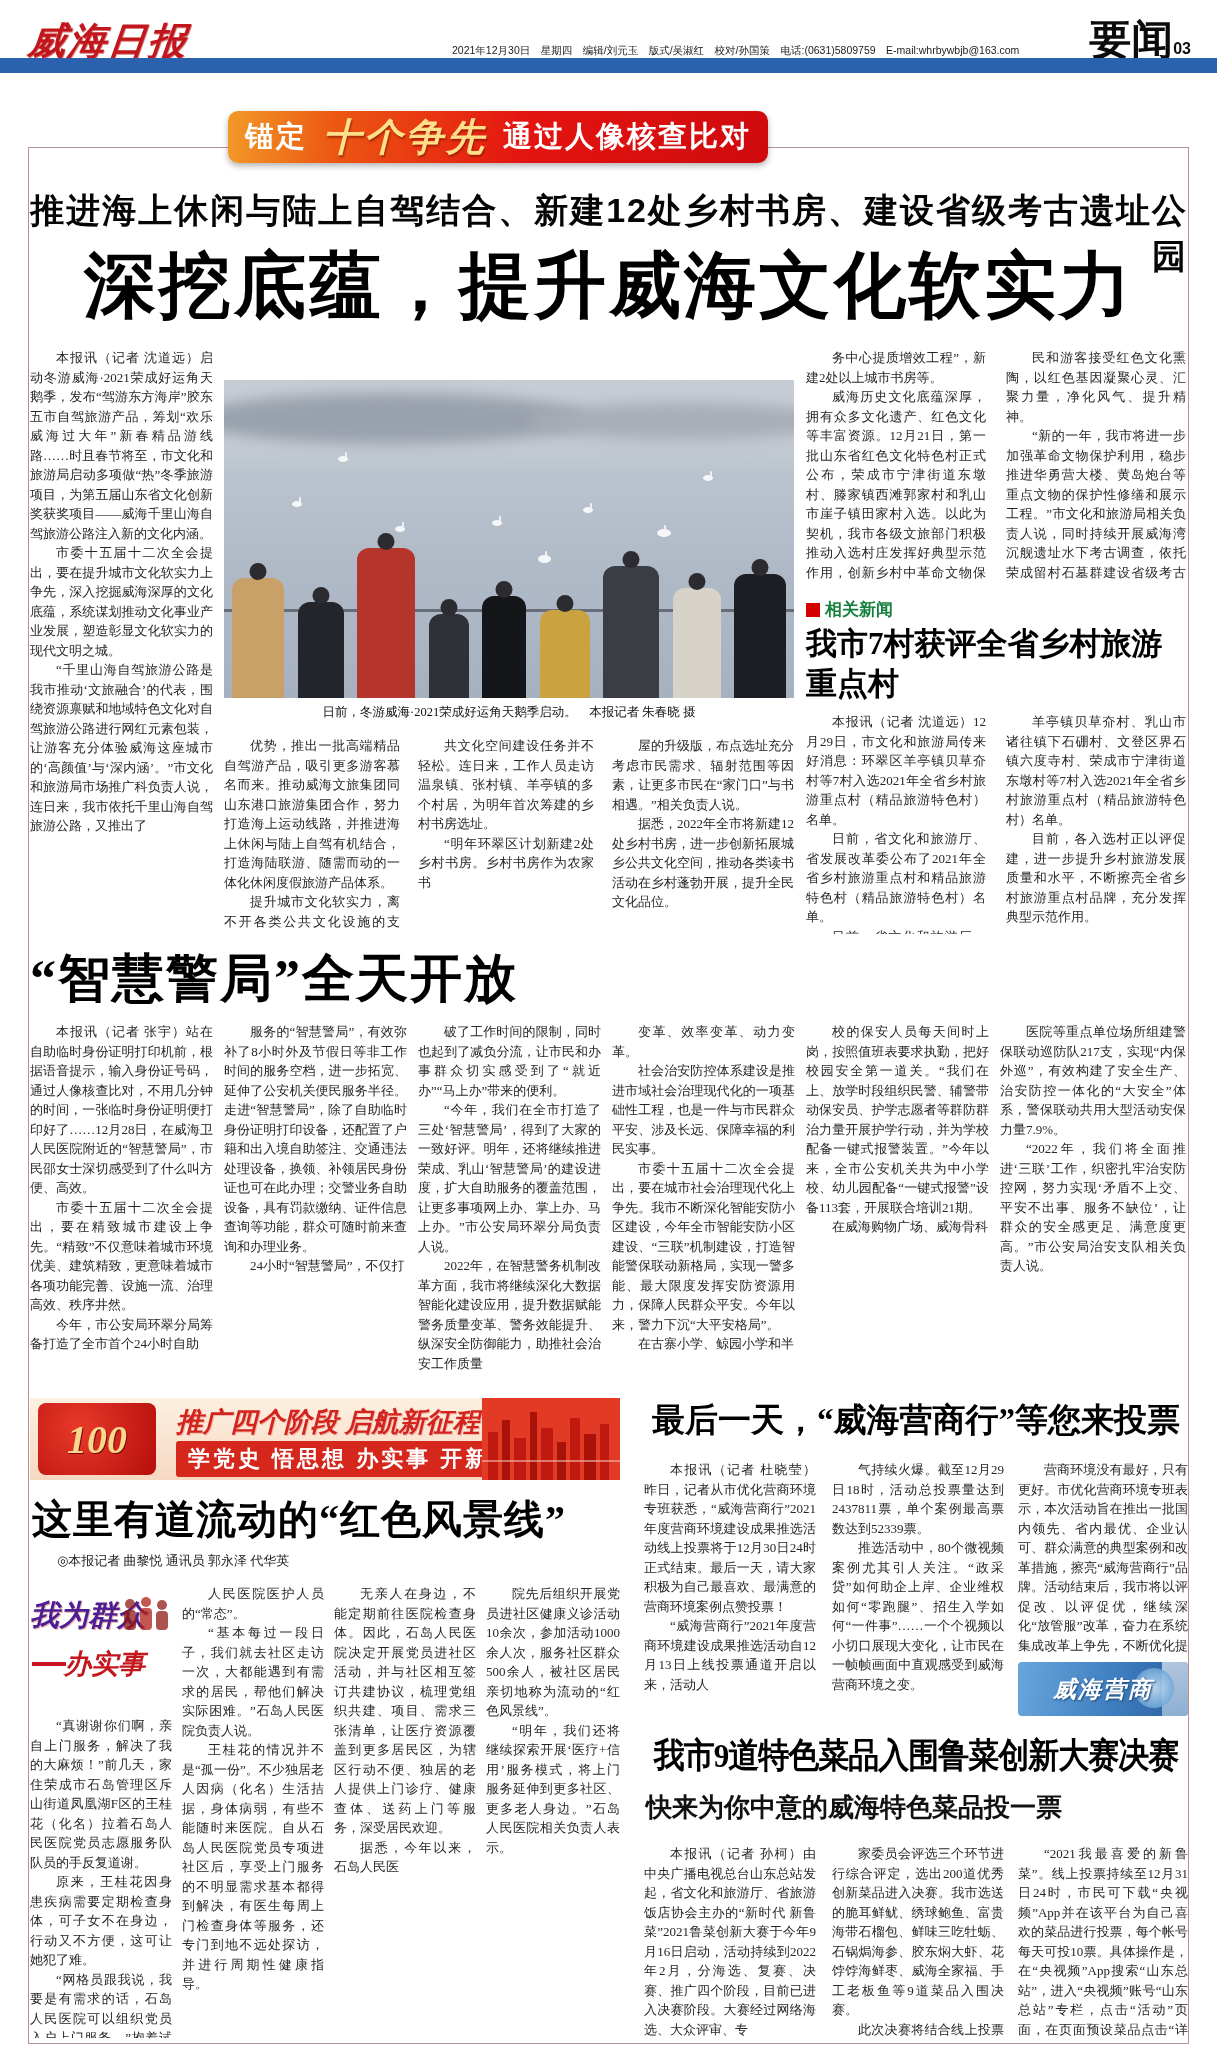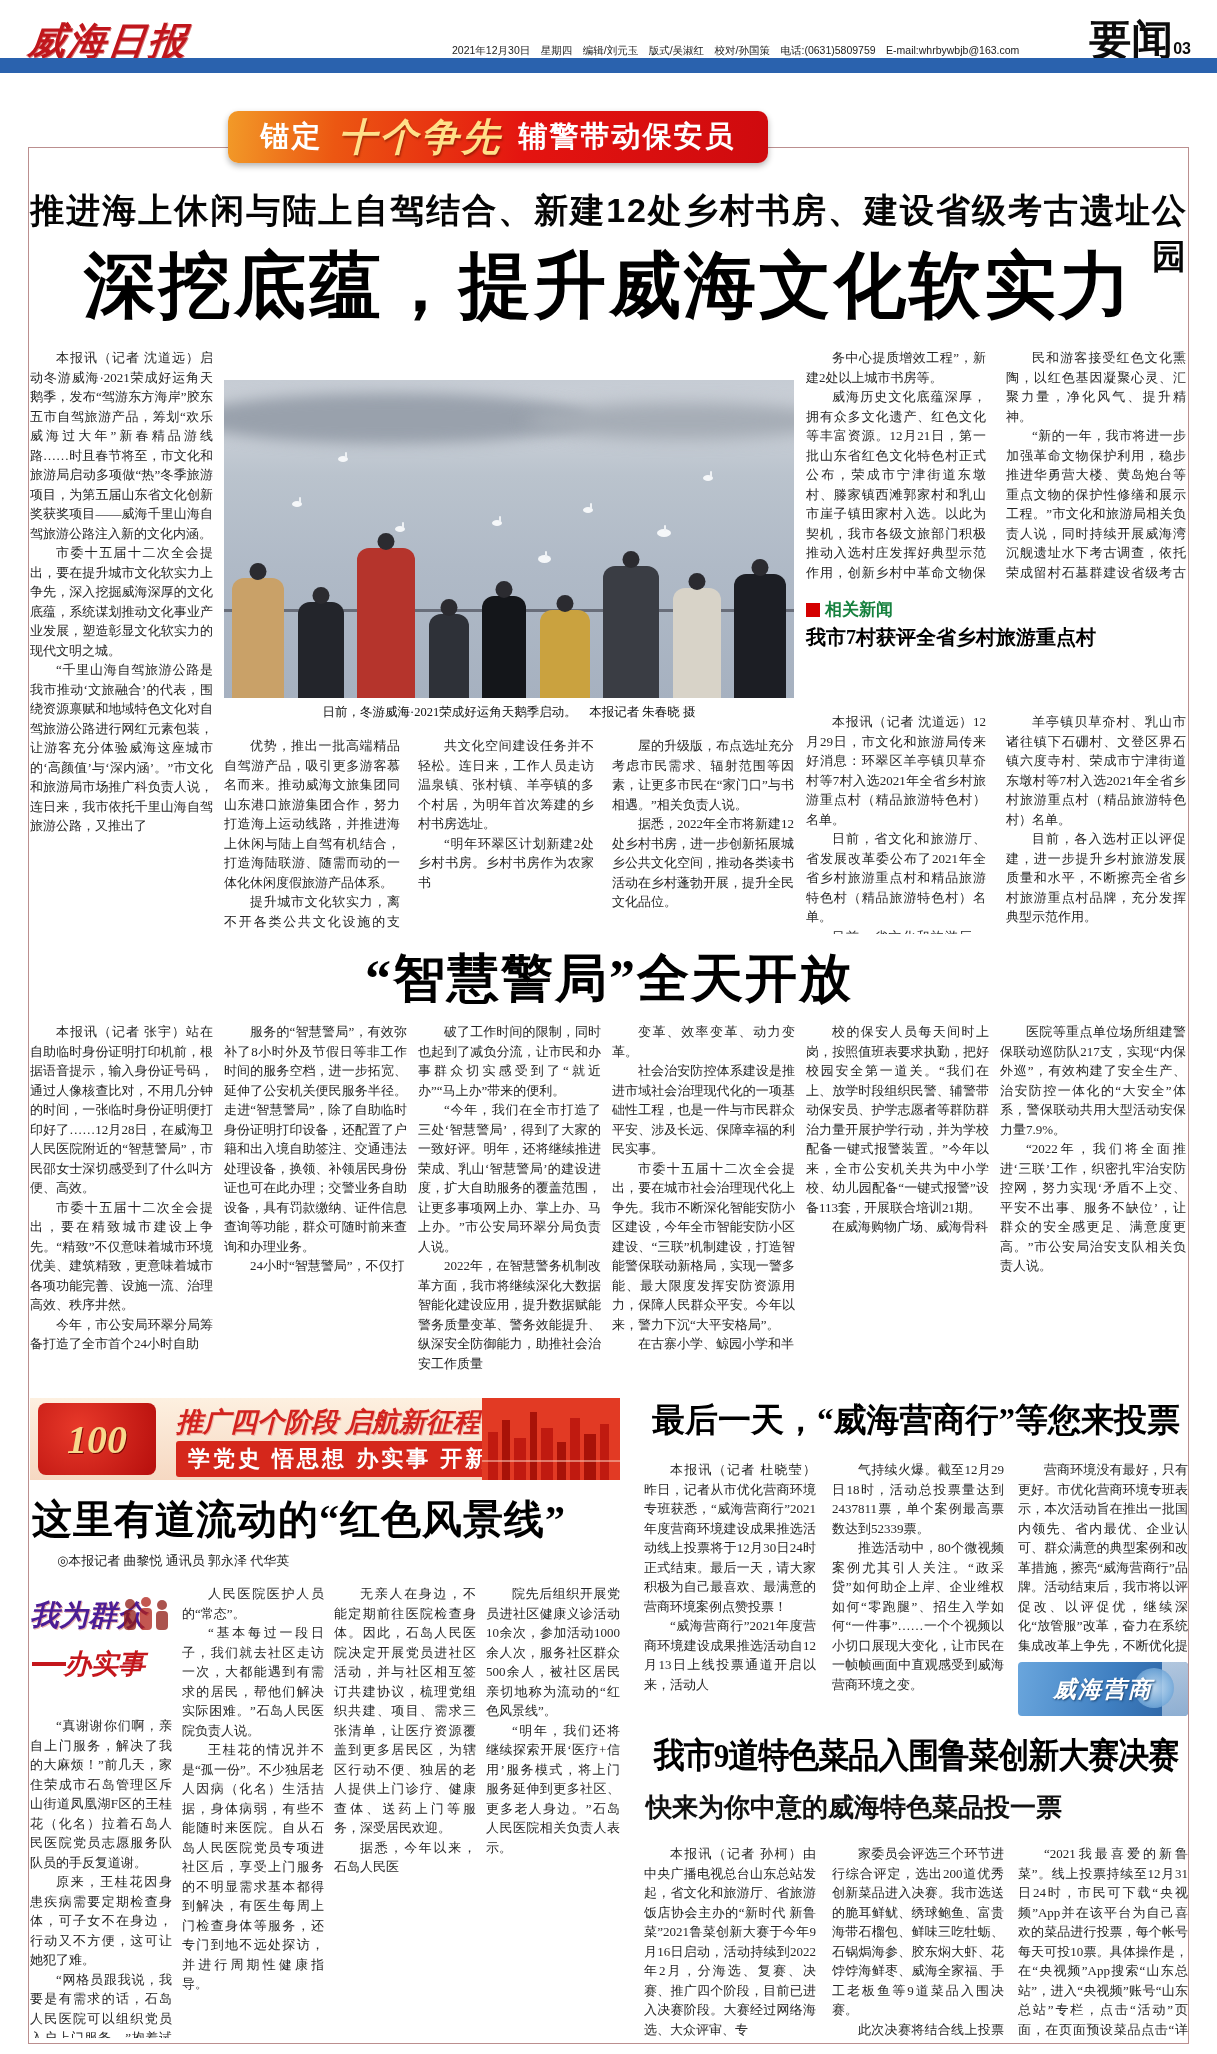--- a/index.html
+++ b/index.html
@@ -57,23 +57,23 @@
   .person:nth-child(5){width:44px;height:102px;background:#14161a;}
   .person:nth-child(6){width:50px;height:88px;background:#caa23f;}
   .person:nth-child(7){width:56px;height:132px;background:#3a3d44;}
   .person:nth-child(8){width:48px;height:110px;background:#d8d3c8;}
   .person:nth-child(9){width:52px;height:124px;background:#1c1e24;}
   .caption{position:absolute;left:224px;top:704px;width:570px;text-align:center;font-size:12.5px;color:#111;}
   
   .relmark{position:absolute;left:806px;top:598px;font-family:"Liberation Sans",sans-serif;
            font-weight:bold;font-size:17px;color:#15803d;display:flex;align-items:center;}
   .relsq{width:14px;height:14px;background:#d40000;margin-right:5px;display:inline-block;}
-  .reltitle{position:absolute;left:806px;top:624px;width:382px;font-size:20px;line-height:1.3;}
-  
-  .policeTitle{position:absolute;left:30px;top:944px;width:1158px;text-align:center;font-size:52px;letter-spacing:2px;}
+  .reltitle{position:absolute;left:806px;top:624px;width:382px;font-size:31px;line-height:1.3;}
+  
+  .policeTitle{position:absolute;left:30px;top:944px;width:1158px;text-align:left;font-size:52px;letter-spacing:2px;}
   
   .pbanner{position:absolute;left:30px;top:1398px;width:590px;height:82px;
            background:linear-gradient(180deg,#fdf0e0,#f6d8c2);overflow:hidden;}
   .emblem{position:absolute;left:8px;top:5px;width:118px;height:72px;border-radius:8px;
           background:radial-gradient(circle at 35% 35%,#e8392a,#b60e0c);display:flex;align-items:center;
           justify-content:center;color:#f7d98d;font-weight:900;font-style:italic;font-size:40px;
           text-shadow:1px 1px 0 #7c0606;}
   .pline1{position:absolute;left:146px;top:6px;width:330px;font-style:italic;font-weight:bold;
           font-size:27px;color:#d2231f;white-space:nowrap;text-shadow:1px 1px 0 #f2b8a8;}
   .pline2{position:absolute;left:146px;top:43px;background:#d5271b;color:#fff;font-weight:900;
@@ -114,21 +114,21 @@
   <div class="pageno">
     <span class="sec">要闻</span><span class="num">03</span>
   </div>
   <div class="bluebar"></div>
 
   <div class="frame"></div>
 
   <div class="slogan">
     <span class="w">锚定</span>
     <span class="g">十个争先</span>
-    <span class="w">辅警带动保安员</span>
+    <span class="w">通过人像核查比对</span>
   </div>
 
   <div class="kicker">推进海上休闲与陆上自驾结合、新建12处乡村书房、建设省级考古遗址公园</div>
   <div class="mainTitle h-serif">深挖底蕴，提升威海文化软实力</div>
 
   <div class="col" style="left:30px;top:348px;width:183px;height:586px">
       <p>本报讯（记者 沈道远）启动冬游威海·2021荣成好运角天鹅季，发布“驾游东方海岸”胶东五市自驾旅游产品，筹划“欢乐威海过大年”新春精品游线路……时且春节将至，市文化和旅游局启动多项做“热”冬季旅游项目，为第五届山东省文化创新奖获奖项目——威海千里山海自驾旅游公路注入新的文化内涵。</p>
       <p>市委十五届十二次全会提出，要在提升城市文化软实力上争先，深入挖掘威海深厚的文化底蕴，系统谋划推动文化事业产业发展，塑造彰显文化软实力的现代文明之城。</p>
       <p>“千里山海自驾旅游公路是我市推动‘文旅融合’的代表，围绕资源禀赋和地域特色文化对自驾旅游公路进行网红元素包装，让游客充分体验威海这座城市的‘高颜值’与‘深内涵’。”市文化和旅游局市场推广科负责人说，连日来，我市依托千里山海自驾旅游公路，又推出了</p>
     </div>

